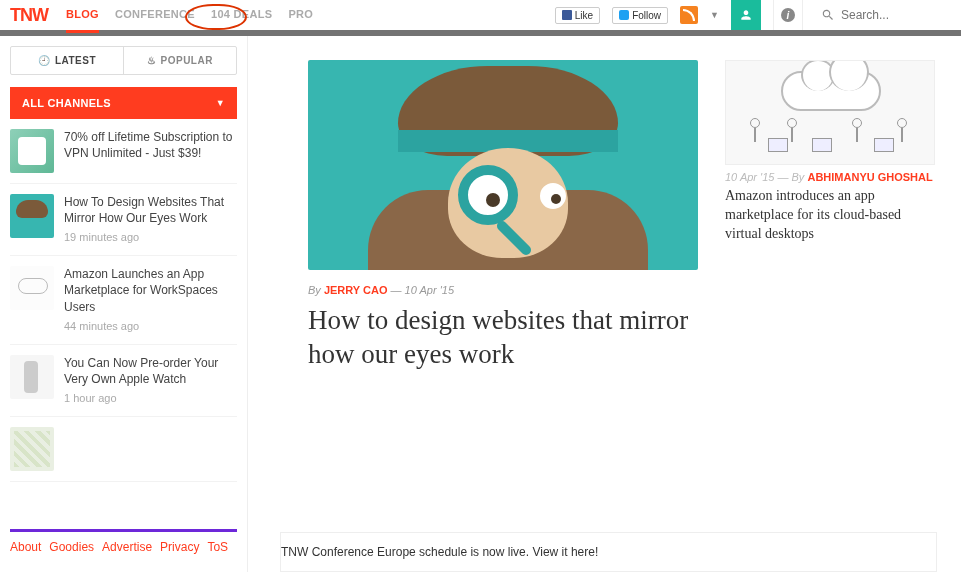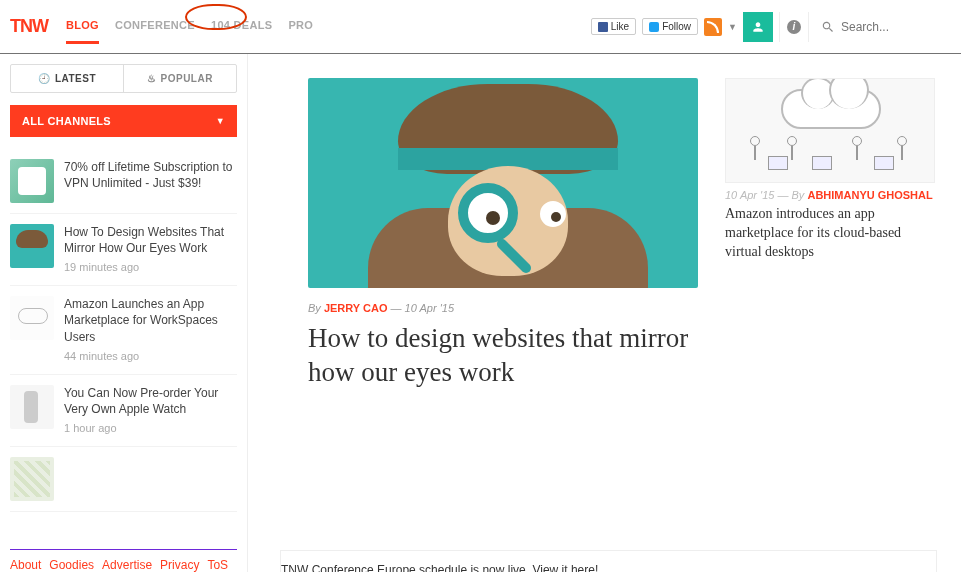--- a/index.html
+++ b/index.html
@@ -1,24 +1,24 @@
 <!DOCTYPE html>
 <html><head>
 <meta charset="utf-8">
 <style>
 * { margin:0; padding:0; box-sizing:border-box; }
 body { font-family:-apple-system,BlinkMacSystemFont,"Segoe UI",Arial,sans-serif; font-size:13px; color:#333; background:#fff; width:961px; height:572px; overflow:hidden; }
 
-.topnav { height:54px; border-bottom:1px solid #737373; display:flex; align-items:center; padding:0 10px 0 10px; }
+.topnav { height:36px; border-bottom:6px solid #737373; display:flex; align-items:center; padding:0 10px 0 10px; }
 .logo { font-weight:900; font-size:18px; color:#ff3c1f; letter-spacing:-1px; margin-right:18px; cursor:pointer; }
 .navlinks { display:flex; gap:16px; }
 .navlink { font-size:11px; font-weight:700; color:#aaa; letter-spacing:0.3px; cursor:pointer; padding:10px 0; position:relative; }
 .navlink.active { color:#ff3c1f; border-bottom:3px solid #ff3c1f; }
 .deals-circle { position:absolute; border:2px solid #d30; border-radius:50%/55%; width:62px; height:26px; left:185px; top:4px; pointer-events:none; }
-.topnav-right { margin-left:auto; display:flex; align-items:center; gap:6px; }
+.topnav-right { margin-left:auto; display:flex; align-items:center; gap:12px; }
 .social-btn { border:1px solid #ccc; border-radius:2px; padding:2px 6px; font-size:10px; display:flex; align-items:center; gap:3px; cursor:pointer; background:#fff; }
 .fb-like { background:#fff; }
 .fb-thumb { width:10px; height:10px; background:#3b5998; border-radius:1px; display:inline-block; }
 .tw-bird { width:10px; height:10px; background:#1da1f2; border-radius:2px; display:inline-block; }
 .rss { width:18px; height:18px; background:#f58220; border-radius:2px; position:relative; cursor:pointer; }
 .rss::after { content:""; position:absolute; left:3px; top:3px; width:10px; height:10px; border:2px solid #fff; border-left:0; border-bottom:0; border-radius:0 12px 0 0; }
 .caret { font-size:9px; color:#888; cursor:pointer; }
 .userbtn { width:30px; height:30px; background:#1abc9c; display:flex; align-items:center; justify-content:center; cursor:pointer; }
 .userbtn svg { width:14px; height:14px; fill:#fff; }
 .infobtn { width:30px; height:30px; display:flex; align-items:center; justify-content:center; cursor:pointer; border-left:1px solid #eee; border-right:1px solid #eee; }
@@ -26,28 +26,28 @@
 .searchwrap { display:flex; align-items:center; gap:6px; padding-left:6px; }
 .searchwrap svg { width:14px; height:14px; fill:#888; }
 .searchinput { border:none; outline:none; font-size:12px; width:110px; color:#888; }
 
 .container { display:flex; height:536px; }
 .sidebar { width:248px; border-right:1px solid #eee; padding:10px; overflow:hidden; display:flex; flex-direction:column; }
 .tabs { display:flex; border:1px solid #ddd; border-radius:2px; margin-bottom:12px; }
 .tab { flex:1; text-align:center; padding:8px 0; font-size:10px; font-weight:700; color:#888; letter-spacing:0.5px; cursor:pointer; display:flex; align-items:center; justify-content:center; gap:4px; }
 .tab.active { color:#444; }
 .tab:first-child { border-right:1px solid #ddd; }
-.channels { background:#ff3c1f; color:#fff; padding:10px 12px; font-size:11px; font-weight:700; letter-spacing:0.3px; display:flex; align-items:center; cursor:pointer; margin-bottom:12px; }
+.channels { background:#ff3c1f; color:#fff; padding:10px 12px; font-size:11px; font-weight:700; letter-spacing:0.3px; display:flex; align-items:center; cursor:pointer; }
 .channels .chev { margin-left:auto; font-size:9px; }
 .list { flex:1; overflow:hidden; }
 .item { display:flex; gap:10px; padding:10px 0; border-bottom:1px solid #f2f2f2; cursor:pointer; }
 .thumb { width:44px; height:44px; background:#e8e8e8; flex-shrink:0; border-radius:2px; position:relative; overflow:hidden; }
 .itxt { flex:1; font-size:12px; color:#444; line-height:1.35; }
 .itxt .ago { color:#aaa; font-size:11px; margin-top:4px; display:block; }
-.footerlinks { padding:8px 0; font-size:12px; color:#ff3c1f; display:flex; gap:8px; border-top:1px solid #6d28d9; }
+.footerlinks { padding:8px 0; font-size:12px; color:#ff3c1f; display:flex; gap:8px; border-top:3px solid #6d28d9; }
 .footerlinks span { cursor:pointer; }
 
 .main { flex:1; padding:24px 24px 0 32px; display:flex; gap:22px; position:relative; overflow:hidden; }
 .feature { flex:1; max-width:400px;margin-left:28px; }
 .hero { width:390px; height:210px; background:#37b6b0; border-radius:2px; margin-bottom:14px; position:relative; overflow:hidden; }
 .hat { position:absolute; left:90px; top:6px; width:220px; height:90px; background:#7b5a3a; border-radius:110px 110px 60px 60px / 70px 70px 40px 40px; }
 .hatband { position:absolute; left:90px; top:70px; width:220px; height:22px; background:#2ca3a0; }
 .face { position:absolute; left:140px; top:88px; width:120px; height:110px; background:#e8c9a2; border-radius:50% 50% 45% 45%; }
 .coat { position:absolute; left:60px; bottom:-10px; width:280px; height:90px; background:#8a6748; border-radius:60px 60px 0 0; }
 .mag { position:absolute; left:150px; top:105px; width:60px; height:60px; border:10px solid #2ca3a0; border-radius:50%; background:#fff; }

